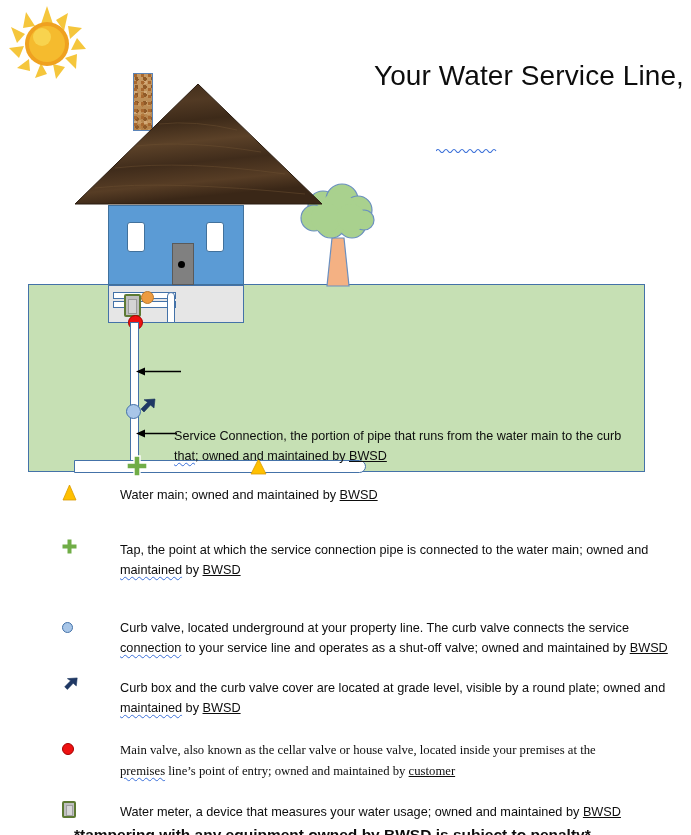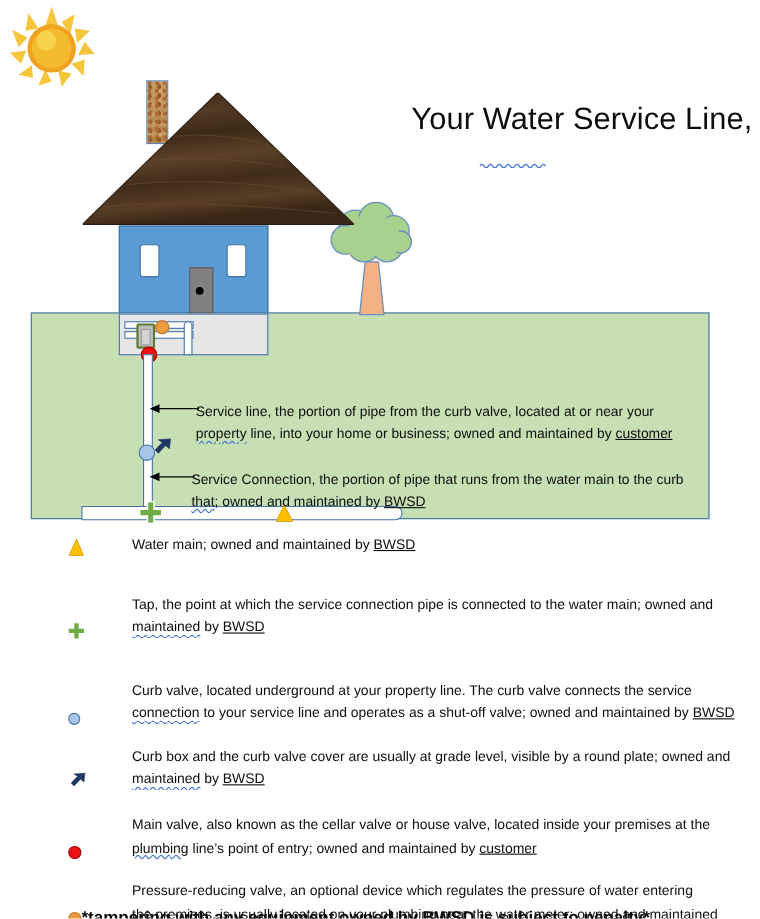--- a/index.html
+++ b/index.html
@@ -11,21 +11,21 @@
     position:relative;
     overflow:hidden;
   }
   .stage{position:absolute;inset:0;}
 
   
   .sun{position:absolute;left:6px;top:4px;width:82px;height:78px;}
 
   
   .title{
-    position:absolute;left:332px;top:88px;width:352px;
+    position:absolute;left:332px;top:56px;width:352px;
     text-align:right;
     font-size:28px;line-height:1.42;
     font-weight:400;color:#0d0d0d;
     letter-spacing:.1px;
   }
   .title .l2{display:block;}
   .squig{
     position:absolute;left:436px;top:148px;width:62px;height:5px;
   }
 
@@ -139,21 +139,21 @@
   .ctext{
     position:absolute;font-size:12.6px;line-height:1.58;color:#0d0d0d;
   }
   .ctext .u{text-decoration:underline;}
   .sp{ text-decoration: underline; text-decoration-style: wavy;
        text-decoration-color:#3a6fd8; text-decoration-thickness:1px;
        text-underline-offset:2px;}
 
   
   .legend{position:absolute;left:62px;top:480px;width:620px;}
-  .lrow{position:relative;display:flex;align-items:flex-end;}
+  .lrow{position:relative;display:flex;align-items:flex-start;}
   .lico{width:58px;flex:0 0 58px;display:flex;justify-content:flex-start;}
   .ltxt{
     flex:1;font-size:12.7px;line-height:1.62;color:#0d0d0d;
     padding-top:1px;
   }
   .ltxt .u{text-decoration:underline;}
 
   .ic-tri{width:15px;height:17px;}
   .ic-cross{width:15px;height:15px;}
   .ic-circ{width:11px;height:11px;border-radius:50%;box-sizing:border-box;}
@@ -277,24 +277,20 @@
     <polygon points="8,1 14,1 14,8 21,8 21,14 14,14 14,21 8,21 8,14 1,14 1,8 8,8" fill="#70AD47" stroke="#ffffff" stroke-width="1.4"></polygon>
   </svg>
   <svg class="mainmarker" viewBox="0 0 17 17">
     <polygon points="8.5,1 16,16 1,16" fill="#FFC000" stroke="#D99B00" stroke-width=".8"></polygon>
   </svg>
 
   <svg class="callout" style="left:136px;top:366px;width:46px;" viewBox="0 0 46 11">
     <line x1="45" y1="5.5" x2="8" y2="5.5" stroke="#000" stroke-width="1.3"></line>
     <polygon points="0,5.5 9,1.6 9,9.4" fill="#000"></polygon>
   </svg>
-  <div class="ctext" style="left:178px;top:365px;width:470px;">
-    <span>Service line, the portion of pipe from the curb valve, located at or near your</span><br>
-    <span class="sp">property</span><span> line, into your home or business; owned and maintained by </span><span class="u">customer</span>
-  </div>
 
   <svg class="callout" style="left:136px;top:428px;width:42px;" viewBox="0 0 42 11">
     <line x1="41" y1="5.5" x2="8" y2="5.5" stroke="#000" stroke-width="1.3"></line>
     <polygon points="0,5.5 9,1.6 9,9.4" fill="#000"></polygon>
   </svg>
   <div class="ctext" style="left:174px;top:427px;width:480px;">
     <span>Service Connection, the portion of pipe that runs from the water main to the curb</span><br>
     <span class="sp">that</span><span>; owned and maintained by </span><span class="u">BWSD</span>
   </div>
 
@@ -333,35 +329,45 @@
       </div>
     </div>
 
     <div class="lrow" style="margin-top:18px;">
       <div class="lico">
         <svg class="ic-arrow" viewBox="0 0 19 19">
           <polygon points="17,1 16,10 12.5,7 6,14 3,11 9.6,4.2 6,1.8" fill="#1F3864" stroke="#17305a" stroke-width=".6"></polygon>
         </svg>
       </div>
       <div class="ltxt">
-        <span>Curb box and the curb valve cover are usually at grade level, visible by a round plate; owned and</span><br>
+        <span>Curb box and the curb valve cover are located at grade level, visible by a round plate; owned and</span><br>
         <span class="sp">maintained</span><span> by </span><span class="u">BWSD</span>
       </div>
     </div>
 
-    <div class="lrow" style="margin-top:20px;">
+    <div class="lrow" style="margin-top:20px;font-family:Liberation Serif, serif;">
       <div class="lico" style="padding-top:4px;">
         <span class="ic-circ" style="width:12px;height:12px;background:#EE1111;border:1px solid #A30000;"></span>
       </div>
       <div class="ltxt">
         <span>Main valve, also known as the cellar valve or house valve, located inside your premises at the</span><br>
-        <span class="sp">plumbing</span><span> line’s point of entry; owned and maintained by </span><span class="u">customer</span>
-      </div>
-    </div>
-
+        <span class="sp">premises</span><span> line’s point of entry; owned and maintained by </span><span class="u">customer</span>
+      </div>
+    </div>
+
+    <div class="lrow" style="margin-top:20px;">
+      <div class="lico">
+        <span class="ic-meter">
+            <i></i>
+          </span>
+      </div>
+      <div class="ltxt">
+        <span>Water meter, a device that measures your water usage; owned and maintained by </span><span class="u">BWSD</span>
+      </div>
+    </div>
 
     <div class="lrow" style="margin-top:18px;">
       <div class="lico" style="padding-top:4px;">
         <span class="ic-circ" style="width:12px;height:12px;background:#ED9B40;border:1px solid #C07A2C;"></span>
       </div>
       <div class="ltxt">
         <span>Pressure-reducing valve, an optional device which regulates the pressure of water entering</span><br>
         <span class="sp">the</span><span> premises, is usually located on your plumbing near the water meter; owned and maintained</span><br>
         
       </div>

